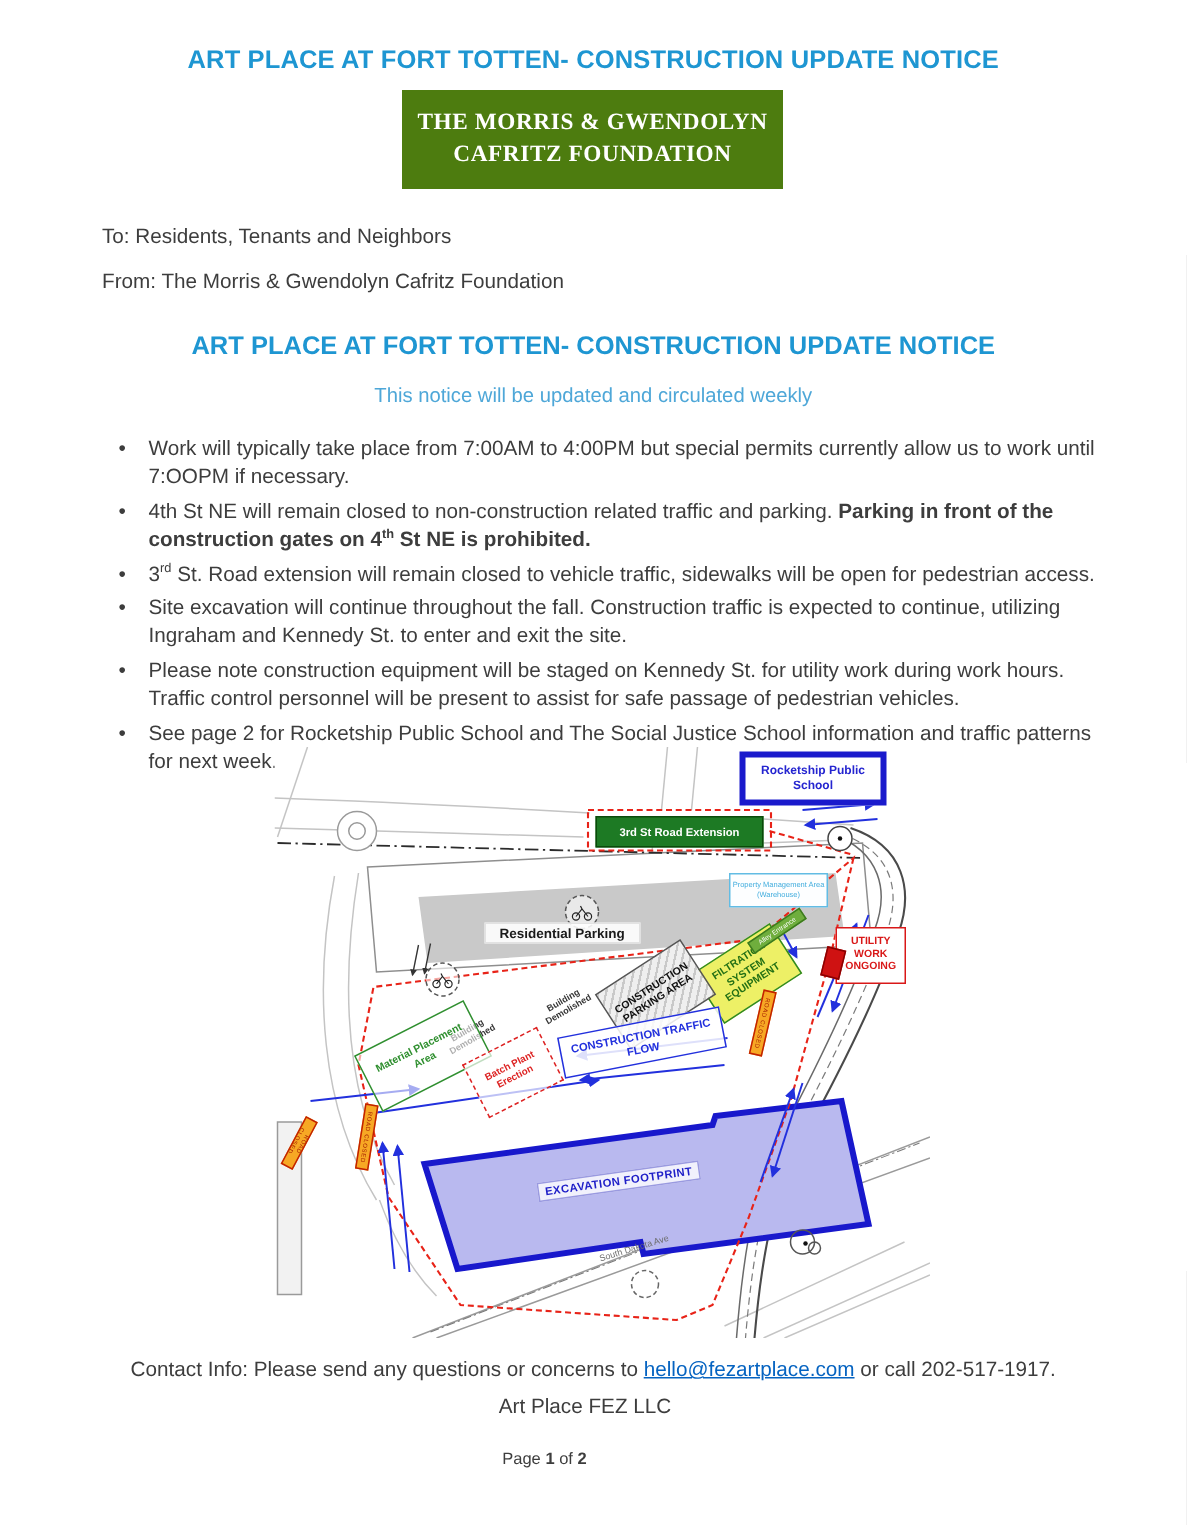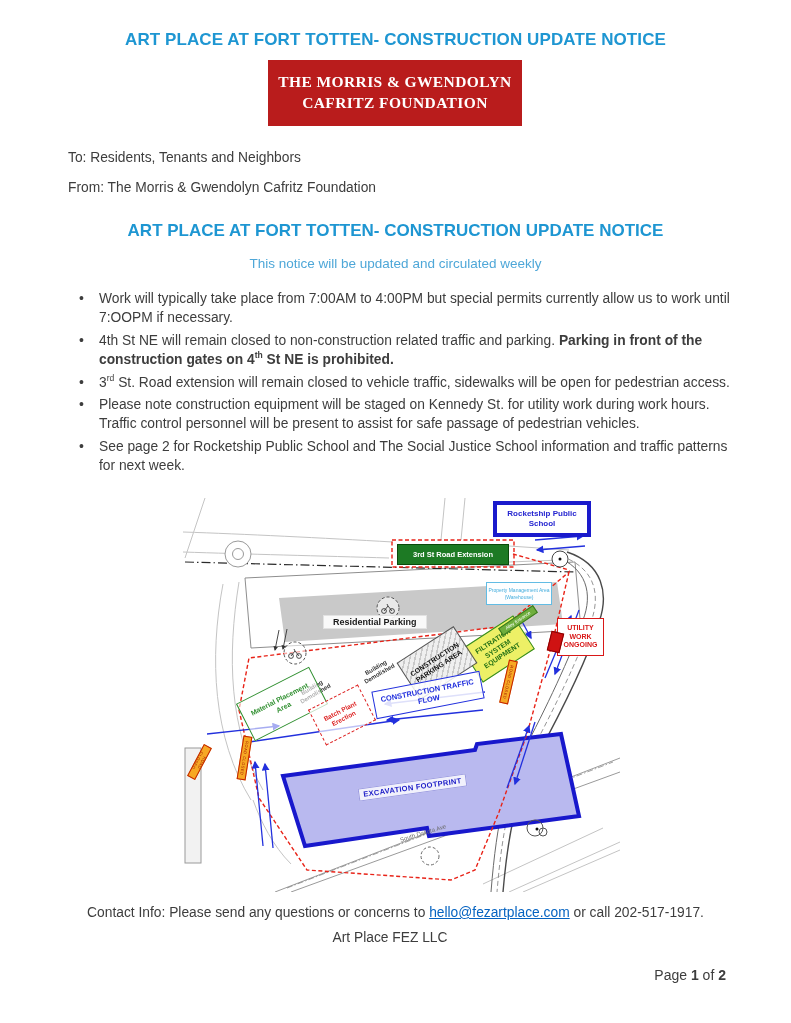--- a/index.html
+++ b/index.html
@@ -3,21 +3,21 @@
 <meta charset="utf-8">
 <style>
   html,body{margin:0;padding:0;background:#e8e8e8;}
   .page{position:relative;width:791px;height:1023px;background:#ffffff;margin:0 auto;
         font-family:"Liberation Sans",sans-serif;color:#3d3d3d;overflow:hidden;}
   .abs{position:absolute;}
   .b{font-weight:bold;}
   sup{font-size:62%;line-height:0;}
 
   .title{top:19px;left:0;right:0;text-align:center;font-size:17px;font-weight:bold;color:#1e96d2;letter-spacing:.1px;}
-  .logo{left:268px;top:60px;width:254px;height:66px;background:#b91c1c;color:#ffffff;
+  .logo{left:268px;top:60px;width:254px;height:66px;background:#4d7c0f;color:#ffffff;
         font-family:"Liberation Serif",serif;font-weight:bold;font-size:15.5px;letter-spacing:.4px;
         display:flex;flex-direction:column;align-items:center;justify-content:center;line-height:1.35;text-align:center;}
   .to-line{left:68px;top:136px;font-size:13.8px;}
   .from-line{left:68px;top:166px;font-size:13.8px;}
   .heading2{top:207px;left:0;right:0;text-align:center;font-size:17px;font-weight:bold;color:#1e96d2;}
   .dateline{top:233px;left:0;right:0;text-align:center;font-size:13.5px;color:#4ea7d8;}
   .subtitle{top:256px;left:0;right:0;text-align:center;font-size:13.5px;color:#4ea7d8;}
 
   ul.bullets{left:78px;top:289px;width:658px;margin:0;padding:0;list-style:none;
              font-size:13.8px;line-height:19.4px;}
@@ -67,21 +67,21 @@
   .m-rc2{left:12px;top:246px;height:36px;transform:rotate(28deg);}
   .m-rc3{left:321px;top:162px;height:44px;transform:rotate(13deg);}
   .m-alley{left:314px;top:118px;width:42px;height:9px;transform:rotate(-34deg);background:#6fae3d;
            border:.5px solid #3c7a1e;color:#fff;font-size:4.5px;}
   .m-redrect{left:366px;top:134px;width:13px;height:20px;background:#cf1212;border:1px solid #8a0000;
              transform:rotate(14deg);}
 
   .contact{top:905px;left:0;right:0;text-align:center;font-size:13.8px;}
   .contact a{color:#0563c1;text-decoration:underline;}
   .company{top:930px;left:0;right:11px;text-align:center;font-size:13.8px;}
-  .pagenum{top:967px;left:0;right:65px;text-align:right;font-size:14px;}
+  .pagenum{top:967px;left:0;right:65px;text-align:center;font-size:11px;}
 </style>
 </head>
 <body>
 
 <div class="page">
 
   <h1 class="abs title">ART PLACE AT FORT TOTTEN- CONSTRUCTION UPDATE NOTICE</h1>
 
   <div class="abs logo">
     <div>THE MORRIS &amp; GWENDOLYN</div>
@@ -91,20 +91,21 @@
   <p class="abs to-line">To: Residents, Tenants and Neighbors</p>
   <p class="abs from-line">From: The Morris &amp; Gwendolyn Cafritz Foundation</p>
 
   <h2 class="abs heading2">ART PLACE AT FORT TOTTEN- CONSTRUCTION UPDATE NOTICE</h2>
   <div class="abs subtitle">This notice will be updated and circulated weekly</div>
 
   <ul class="abs bullets">
     <li><span>Work will typically take place from 7:00AM to 4:00PM but special permits currently allow us to work until 7:OOPM if necessary.</span></li>
     <li><span>4th St NE will remain closed to non-construction related traffic and parking. </span><span class="b">Parking in front of the construction gates on 4</span><sup class="b">th</sup><span class="b"> St NE is prohibited.</span></li>
     <li><span>3</span><sup>rd</sup><span> St. Road extension will remain closed to vehicle traffic, sidewalks will be open for pedestrian access.</span></li>
+    <li><span>Site excavation will continue throughout the fall. Construction traffic is expected to continue, utilizing Ingraham and Kennedy St. to enter and exit the site.</span></li>
     <li><span>Please note construction equipment will be staged on Kennedy St. for utility work during work hours. Traffic control personnel will be present to assist for safe passage of pedestrian vehicles.</span></li>
     <li><span>See page 2 for Rocketship Public School and The Social Justice School information and traffic patterns for next week.</span></li>
   </ul>
 
   <div class="abs map">
     <svg width="437" height="394" viewBox="0 0 437 394">
       <defs>
         <marker id="arr" markerWidth="7" markerHeight="7" refX="5" refY="3" orient="auto">
           <path d="M0,0 L6,3 L0,6 Z" fill="#2230dd"></path>
         </marker>

